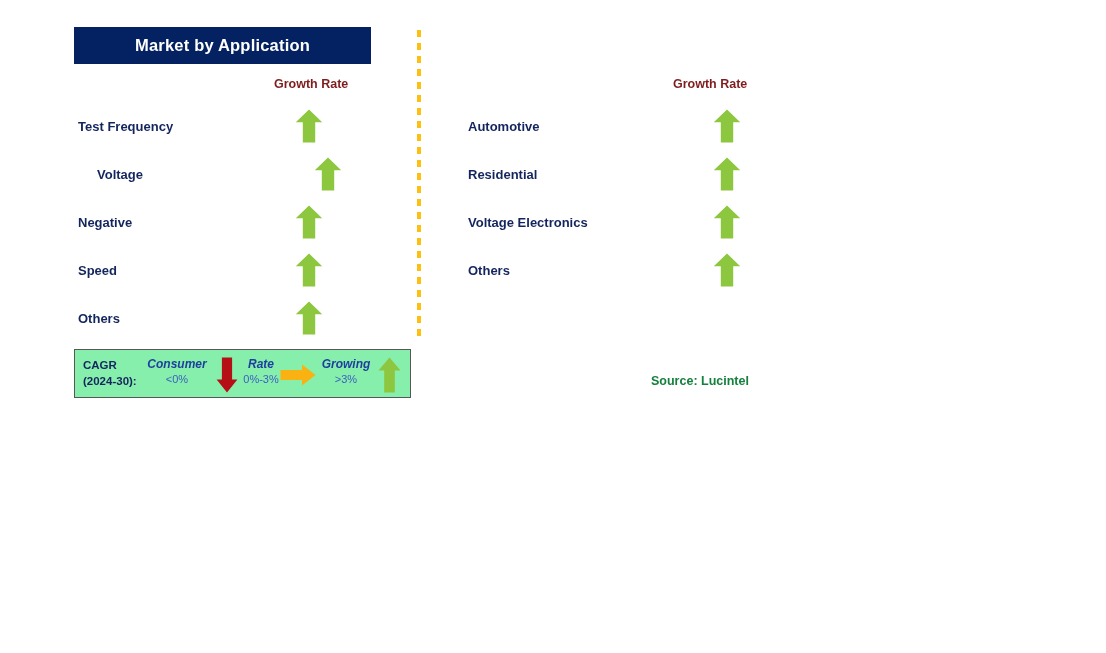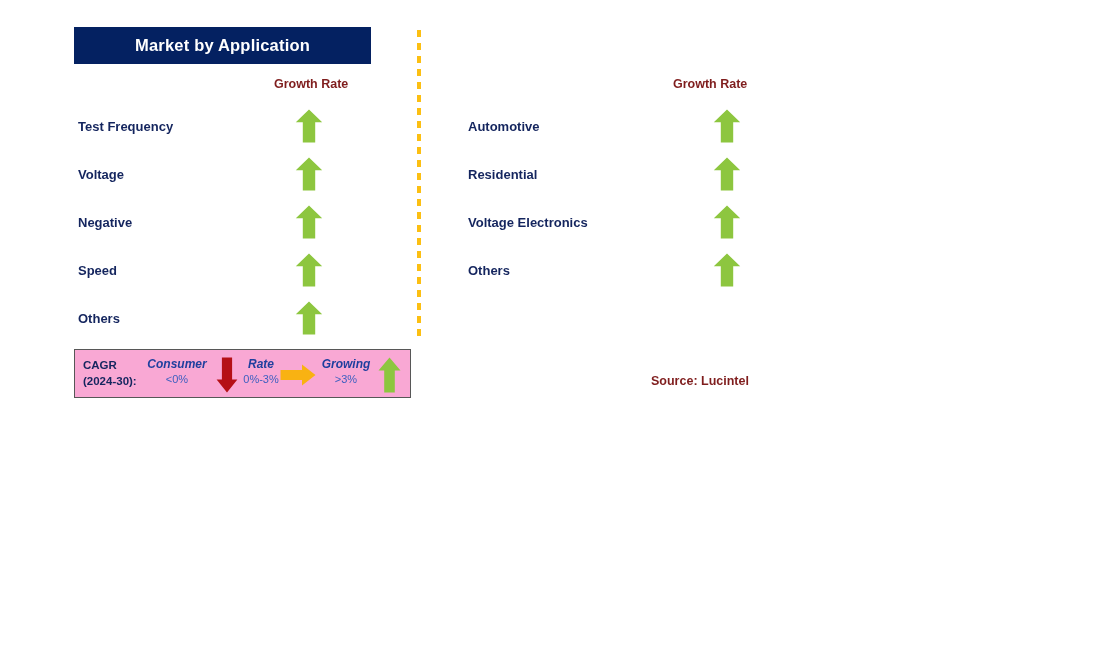--- a/index.html
+++ b/index.html
@@ -93,21 +93,21 @@
   }
 
   
   #legend-box {
     position: absolute;
     left: 74px;
     top: 349px;
     width: 337px;
     height: 49px;
     border: 1.5px solid #575757;
-    background: #f9a8d4;
+    background: #86efac;
     box-sizing: border-box;
   }
   .legend-cagr {
     position: absolute;
     left: 8px;
     top: 7px;
     color: #14255e;
     font-weight: bold;
     font-size: 11.5px;
     line-height: 16px;
@@ -138,21 +138,21 @@
   }
   #legend-arrow-down  { left: 141px; top: 7px;  width: 22px; height: 36px; }
   #legend-arrow-right { left: 205px; top: 14px; width: 36px; height: 22px; }
   #legend-arrow-up    { left: 303px; top: 7px;  width: 23px; height: 36px; }
 
   
   #source-note {
     position: absolute;
     left: 651px;
     top: 374px;
-    color: #7f1d1d;
+    color: #15803d;
     font-weight: bold;
     font-size: 12.5px;
     white-space: nowrap;
   }
 
   svg { display: block; width: 100%; height: 100%; overflow: visible; }
 </style>
 </head>
 <body>
 
@@ -172,21 +172,21 @@
 
     <div class="row" style="top:0px;">
       <div class="row-label">Test Frequency</div>
       <div class="row-arrow">
         <svg viewBox="0 0 28 34" preserveAspectRatio="none" aria-hidden="true">
           <path d="M14 0.5 L27.2 13.2 L20.2 13.2 L20.2 33.5 L7.8 33.5 L7.8 13.2 L0.8 13.2 Z" fill="#8DC63F"></path>
         </svg>
       </div>
     </div>
 
-    <div class="row" style="top:48px;">
+    <div class="row" style="top:48px;margin-left:19px;">
       <div class="row-label">Voltage</div>
       <div class="row-arrow">
         <svg viewBox="0 0 28 34" preserveAspectRatio="none" aria-hidden="true">
           <path d="M14 0.5 L27.2 13.2 L20.2 13.2 L20.2 33.5 L7.8 33.5 L7.8 13.2 L0.8 13.2 Z" fill="#8DC63F"></path>
         </svg>
       </div>
     </div>
 
     <div class="row" style="top:96px;">
       <div class="row-label">Negative</div>

